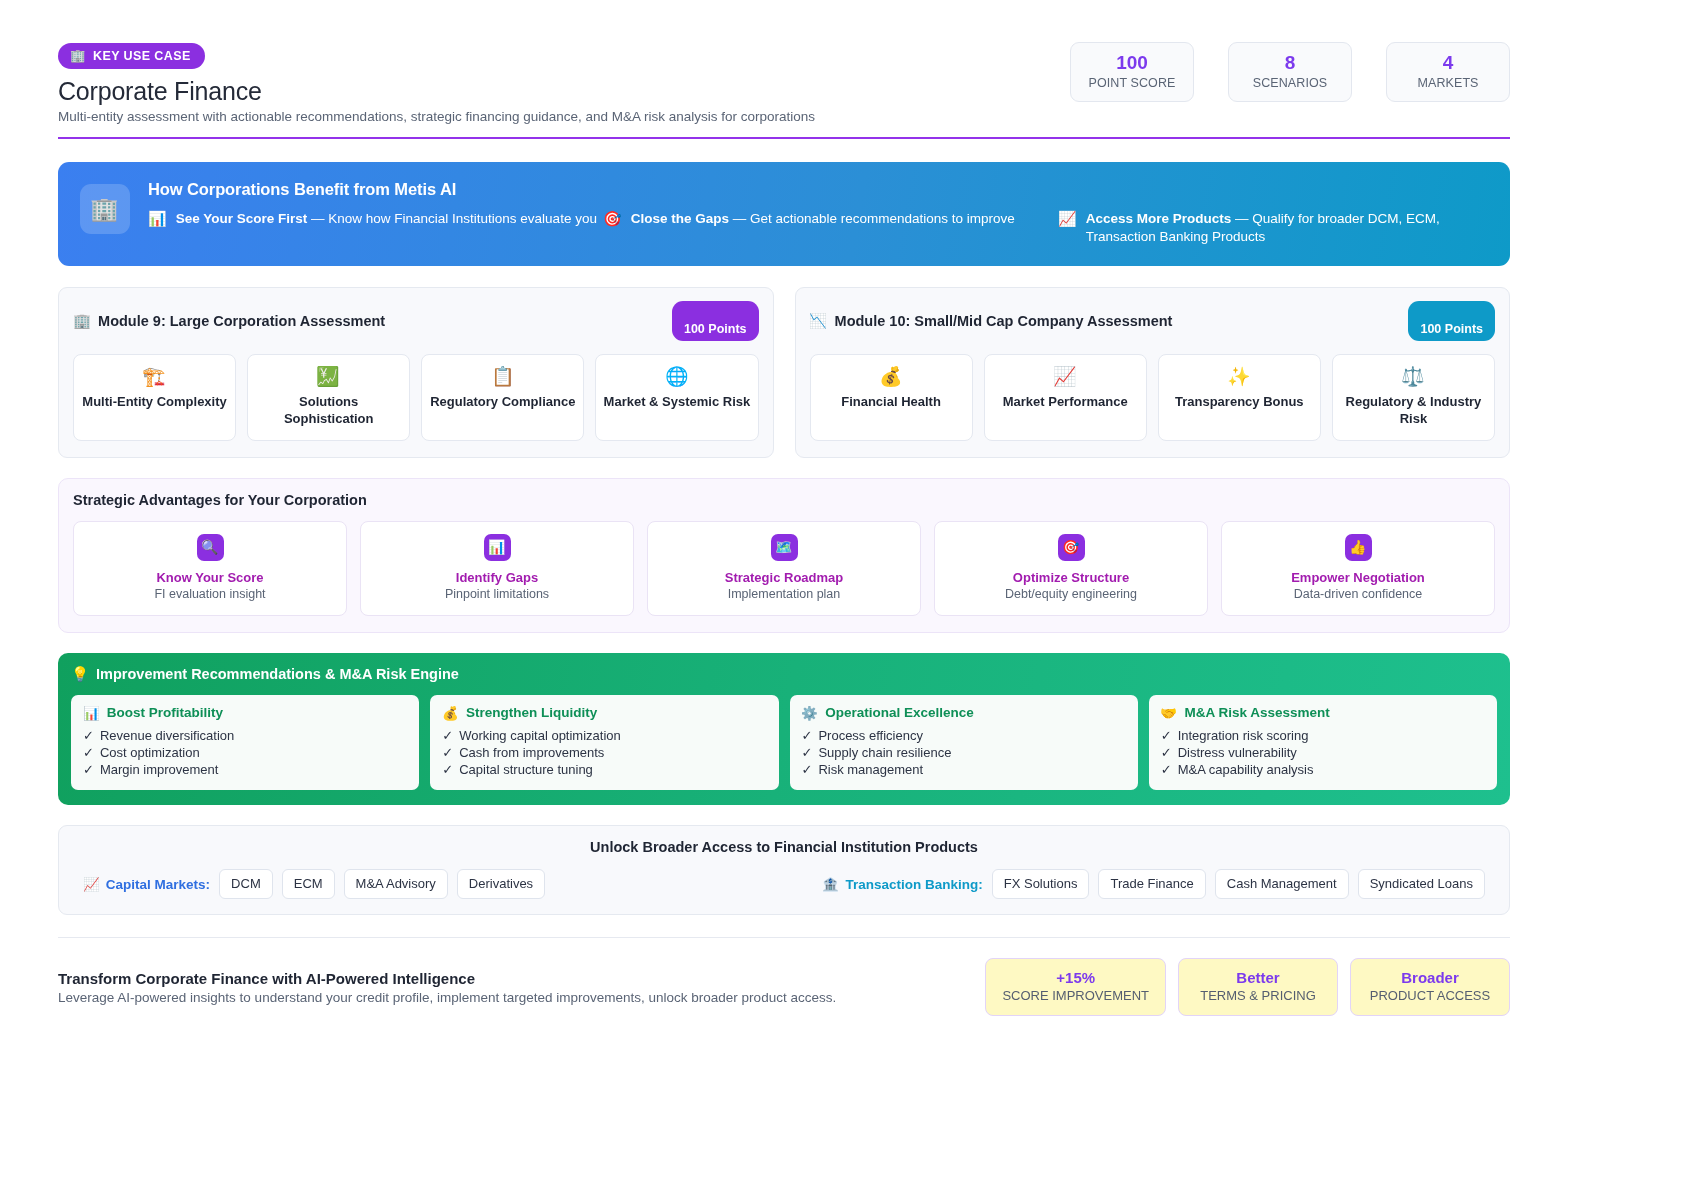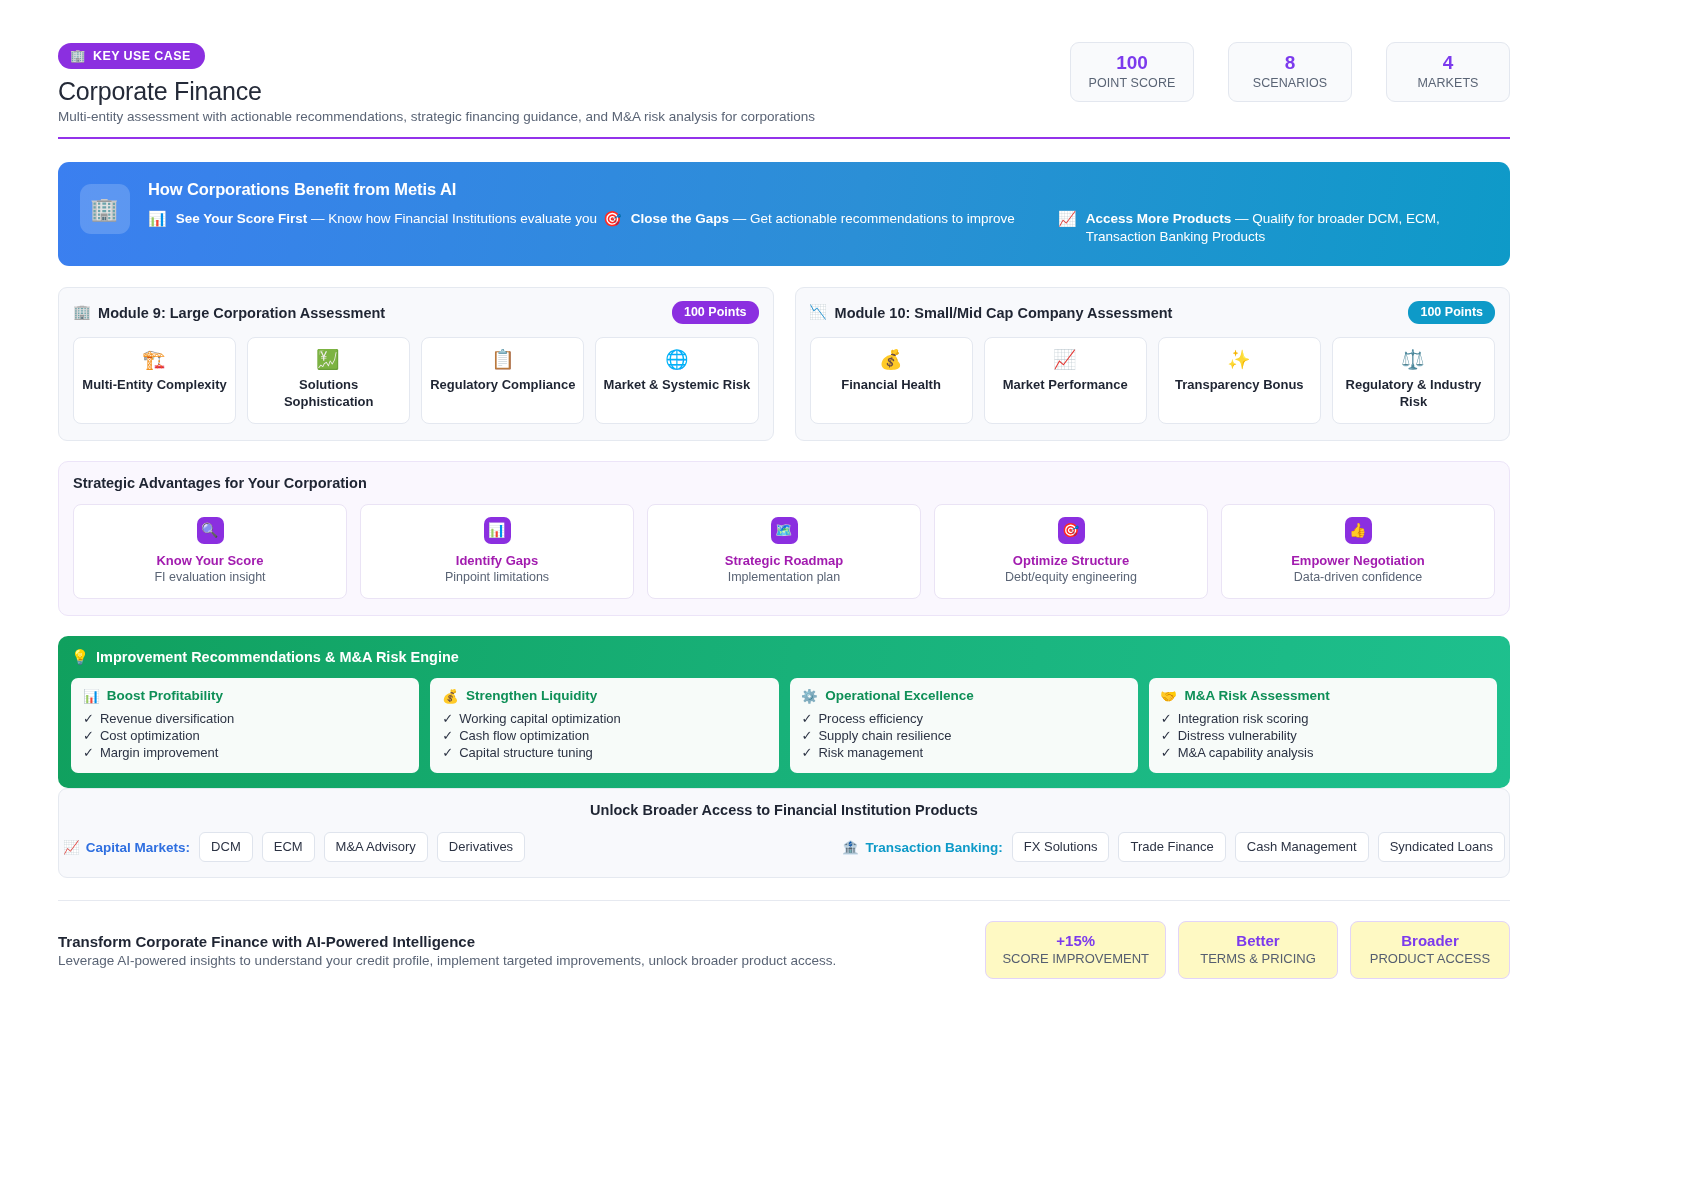--- a/index.html
+++ b/index.html
@@ -59,21 +59,21 @@
   .bi b { font-weight: bold; }
 
   
   .modules { display: flex; gap: 21px; margin-top: 21px; }
   .module {
     flex: 1; border: 1px solid #e5e9f0; border-radius: 9px;
     background: #f8f9fc; padding: 13px 14px 16px;
   }
   .module-head { display: flex; align-items: center; justify-content: space-between; }
   .module-title { font-size: 14.5px; font-weight: bold; color: #1f2533; display: flex; align-items: center; gap: 7px; }
-  .pts { border-radius: 11px; color: #fff; font-size: 12.5px; font-weight: bold; padding: 4px 12px 5px; }
+  .pts { border-radius: 11px; color: #fff; font-size: 12.5px; font-weight: bold; padding: 21px 12px 5px; }
   .pts.purple { background: #8b2fe0; }
   .pts.teal { background: #0e9ac8; }
   .module-grid { display: flex; gap: 11px; margin-top: 13px; }
   .mcard {
     flex: 1; background: #fff; border: 1px solid #e4e8f0; border-radius: 8px;
     padding: 12px 6px 13px; text-align: center;
   }
   .mcard .mico { font-size: 19px; line-height: 1; }
   .mcard .mlbl { font-size: 13px; font-weight: bold; color: #1f2533; margin-top: 8px; line-height: 1.25; }
 
@@ -104,22 +104,22 @@
   .rec-title { color: #fff; font-size: 14.5px; font-weight: bold; display: flex; align-items: center; gap: 7px; }
   .rec-grid { display: flex; gap: 11px; margin-top: 12px; }
   .rcard { flex: 1; background: #f7fbf9; border-radius: 7px; padding: 10px 12px 12px; }
   .rcard-h { font-size: 13.5px; font-weight: bold; color: #0e8f57; display: flex; align-items: center; gap: 7px; }
   .rcard ul { list-style: none; margin-top: 6px; }
   .rcard li { font-size: 13px; color: #2c3344; line-height: 1.32; display: flex; gap: 6px; }
   .rcard li .ck { color: #2c3344; }
 
   
   .unlock {
-    border: 1px solid #e5e9f0; border-radius: 9px;
-    background: #f8f9fc; padding: 13px 4px 15px;
+    margin-top: 20px; border: 1px solid #e5e9f0; border-radius: 9px;
+    background: #f8f9fc; padding: 13px 24px 15px;
   }
   .unlock-title { text-align: center; font-size: 14.5px; font-weight: bold; color: #1f2533; }
   .unlock-rows { display: flex; margin-top: 14px; align-items: center; }
   .urow { display: flex; align-items: center; gap: 9px; }
   .urow.left { flex: 1; }
   .urow.right { flex: 1; justify-content: flex-end; }
   .ulabel { font-size: 13.5px; font-weight: bold; display: flex; align-items: center; gap: 6px; white-space: nowrap; }
   .ulabel.cap { color: #2f6fe0; }
   .ulabel.txn { color: #0e9ac8; }
   .chip {
@@ -314,21 +314,21 @@
           <span>💰</span>
           <span>Strengthen Liquidity</span>
         </div>
         <ul>
           <li>
                 <span class="ck">✓</span>
                 <span>Working capital optimization</span>
               </li>
           <li>
                 <span class="ck">✓</span>
-                <span>Cash flow optimization</span>
+                <span>Cash from improvements</span>
               </li>
           <li>
                 <span class="ck">✓</span>
                 <span>Capital structure tuning</span>
               </li>
         </ul>
       </div>
       <div class="rcard">
         <div class="rcard-h">
           <span>⚙️</span>

